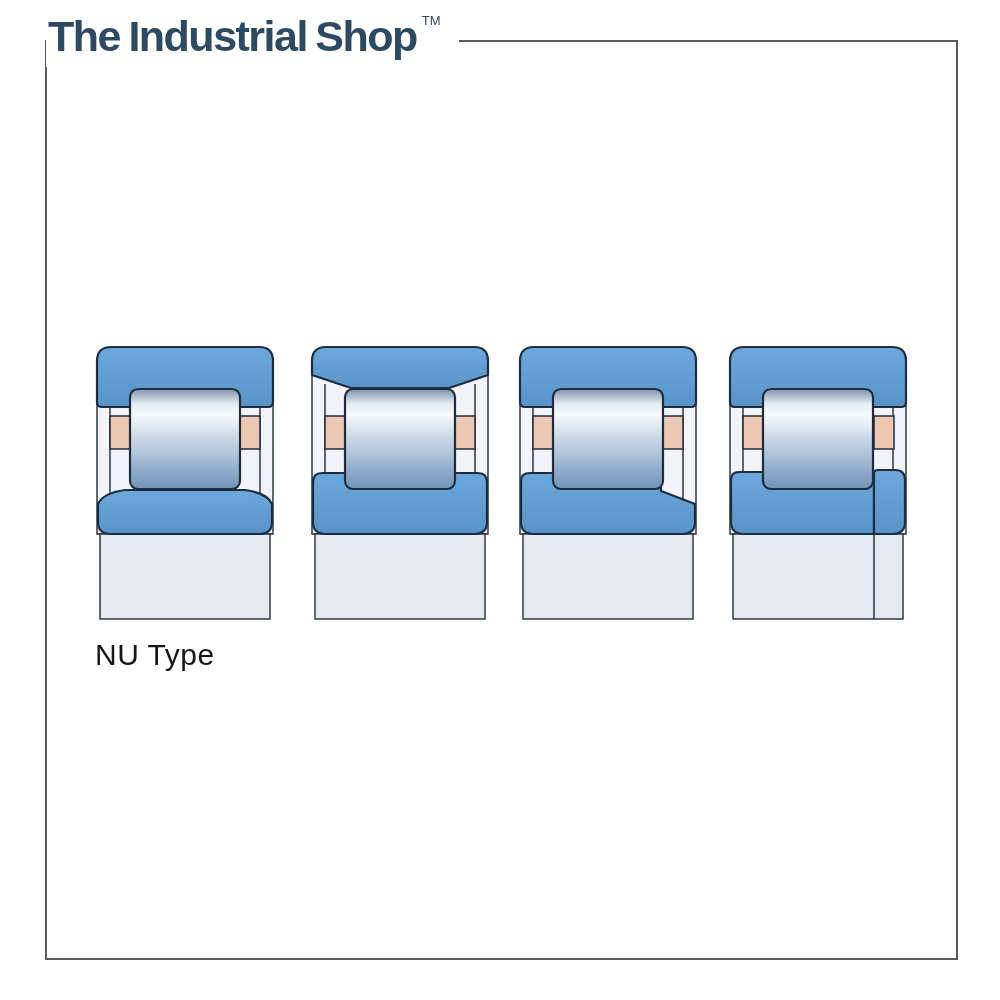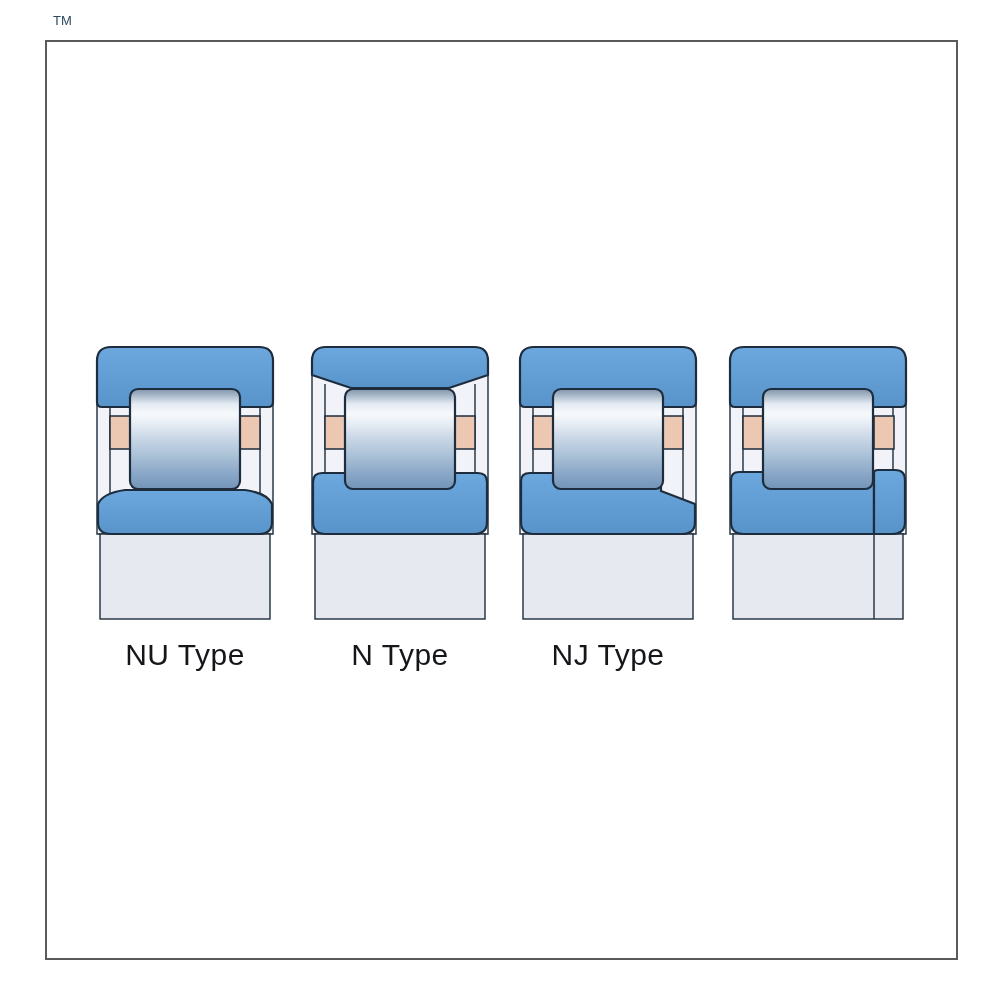--- a/index.html
+++ b/index.html
@@ -40,21 +40,21 @@
 
   .bearing{
     position:absolute;top:342px;width:180px;margin:0;padding:0;
   }
   .bearing.nu{left:95px;}
   .bearing.n{left:310px;}
   .bearing.nj{left:518px;}
   .bearing.nup{left:728px;}
   .bearing svg{display:block;}
   .bearing figcaption{
-    margin-top:16px;text-align:center;font-size:30px;color:var(--label);
+    margin-top:16px;font-size:30px;color:var(--label);
     letter-spacing:0.5px;font-family:"Liberation Sans",sans-serif;
   }
 
   
   .p-backdrop{fill:var(--backdrop);stroke:var(--outline);stroke-width:1.4;}
   .p-shaft{fill:var(--shaft);stroke:var(--outline);stroke-width:1.4;}
   .p-ring{fill:url(#blueGrad);stroke:var(--outline);stroke-width:2.2;stroke-linejoin:round;}
   .p-tan{fill:var(--tan);stroke:var(--outline);stroke-width:1.5;}
   .p-roller{fill:url(#rollerGrad);stroke:var(--outline);stroke-width:2.2;}
   .p-line{stroke:var(--outline);stroke-width:1.4;fill:none;}
@@ -78,20 +78,21 @@
     <linearGradient id="blueGrad" x1="0" y1="0" x2="0" y2="1">
       <stop offset="0" stop-color="#6ca8dd"></stop>
       <stop offset="1" stop-color="#5894ca"></stop>
     </linearGradient>
   </defs>
 </svg>
 
 <div class="frame"></div>
 
 <div class="logo">
+  <span class="brand-text">The Industrial Shop</span>
   <span class="tm">TM</span>
 </div>
 
 <figure class="bearing nu">
   <svg width="180" height="280" viewBox="0 0 180 280">
     <path class="p-backdrop" d="M16,6 H164 Q178,6 178,20 V192 H2 V20 Q2,6 16,6 Z"></path>
     <rect class="p-shaft" x="5" y="192" width="170" height="85"></rect>
     <path class="p-line" d="M15,64 V158 M165,64 V158"></path>
     <rect class="p-tan" x="15" y="74" width="20" height="33"></rect>
     <rect class="p-tan" x="145" y="74" width="20" height="33"></rect>
@@ -106,35 +107,33 @@
   <svg width="180" height="280" viewBox="0 0 180 280">
     <path class="p-backdrop" d="M16,6 H164 Q178,6 178,20 V192 H2 V20 Q2,6 16,6 Z"></path>
     <rect class="p-shaft" x="5" y="192" width="170" height="85"></rect>
     <path class="p-line" d="M15,42 V135 M165,42 V135"></path>
     <rect class="p-tan" x="15" y="74" width="20" height="33"></rect>
     <rect class="p-tan" x="145" y="74" width="20" height="33"></rect>
     <path class="p-ring" d="M12,131 H168 Q177,131 177,140 V180 Q177,192 164,192 H16 Q3,192 3,180 V140 Q3,131 12,131 Z"></path>
     <path class="p-ring" d="M16,5 H164 Q178,5 178,19 V33 L139,46 H41 L2,33 V19 Q2,5 16,5 Z"></path>
     <rect class="p-roller" x="35" y="47" width="110" height="100" rx="8"></rect>
   </svg>
-  <figcaption>N Type</figcaption>
 </figure>
 
 <figure class="bearing nj">
   <svg width="180" height="280" viewBox="0 0 180 280">
     <path class="p-backdrop" d="M16,6 H164 Q178,6 178,20 V192 H2 V20 Q2,6 16,6 Z"></path>
     <rect class="p-shaft" x="5" y="192" width="170" height="85"></rect>
     <path class="p-line" d="M15,64 V135 M165,64 V160"></path>
     <rect class="p-tan" x="15" y="74" width="20" height="33"></rect>
     <rect class="p-tan" x="145" y="74" width="20" height="33"></rect>
     <path class="p-ring" d="M3,180 V139 Q3,131 12,131 L143,131 L143,149 L177,162 L177,180 Q177,192 164,192 L16,192 Q3,192 3,180 Z"></path>
     <path class="p-ring" d="M16,5 H164 Q178,5 178,19 V60 Q178,65 173,65 H7 Q2,65 2,60 V19 Q2,5 16,5 Z"></path>
     <rect class="p-roller" x="35" y="47" width="110" height="100" rx="8"></rect>
   </svg>
-  <figcaption>NJ Type</figcaption>
 </figure>
 
 <figure class="bearing nup">
   <svg width="180" height="280" viewBox="0 0 180 280">
     <path class="p-backdrop" d="M16,6 H164 Q178,6 178,20 V192 H2 V20 Q2,6 16,6 Z"></path>
     <rect class="p-shaft" x="5" y="192" width="170" height="85"></rect>
     <path class="p-line" d="M15,64 V135 M165,64 V130"></path>
     <rect class="p-tan" x="15" y="74" width="20" height="33"></rect>
     <rect class="p-tan" x="146" y="74" width="20" height="33"></rect>
     <path class="p-ring" d="M3,180 V138 Q3,130 11,130 L146,130 L146,192 L16,192 Q3,192 3,180 Z"></path>

